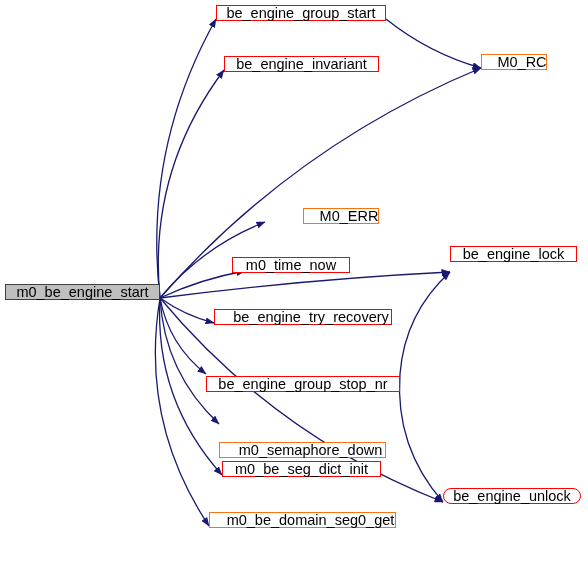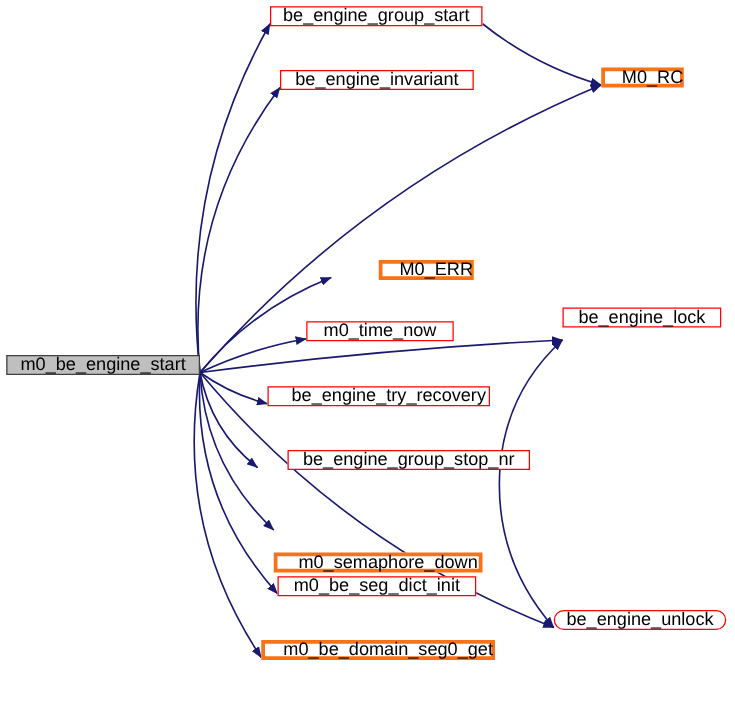--- a/index.html
+++ b/index.html
@@ -31,21 +31,21 @@
     height: 16px;
     border: 1px solid #ff0000;
     background: #ffffff;
     color: #000000;
     font-size: 14.5px;
     line-height: 1;
     white-space: nowrap;
     letter-spacing: 0px;
   }
   .node.black-border {
-    border: 3px solid #f97316;
+    border: 1px solid #f97316;
     padding-left: 16px;
   }
   .node.current {
     border: 1px solid #404040;
     background: #bfbfbf;
     align-items: center;
   }
   .node-label {
     pointer-events: none;
   }
@@ -93,33 +93,33 @@
   </div>
 
   <div class="node black-border" style="left:481px; top:54px; width:66px;">
     <span class="node-label">M0_RC</span>
   </div>
 
   <div class="node black-border" style="left:265px; top:208px; width:76px;margin-left:38px;">
     <span class="node-label">M0_ERR</span>
   </div>
 
-  <div class="node" style="left:245px; top:257px; width:118px;align-items:flex-end;">
+  <div class="node" style="left:232px; top:257px; width:118px;align-items:flex-end;">
     <span class="node-label">m0_time_now</span>
   </div>
 
   <div class="node" style="left:450px; top:246px; width:127px;">
     <span class="node-label">be_engine_lock</span>
   </div>
 
   <div class="node" style="left:214px; top:309px; width:178px;padding-left:16px;">
     <span class="node-label">be_engine_try_recovery</span>
   </div>
 
-  <div class="node" style="left:206px; top:360px; width:194px;margin-left:24px;">
+  <div class="node" style="left:206px; top:376px; width:194px;">
     <span class="node-label">be_engine_group_stop_nr</span>
   </div>
 
   <div class="node black-border" style="left:219px; top:410px; width:167px;margin-top:32px;">
     <span class="node-label">m0_semaphore_down</span>
   </div>
 
   <div class="node" style="left:222px; top:461px; width:159px;">
     <span class="node-label">m0_be_seg_dict_init</span>
   </div>

